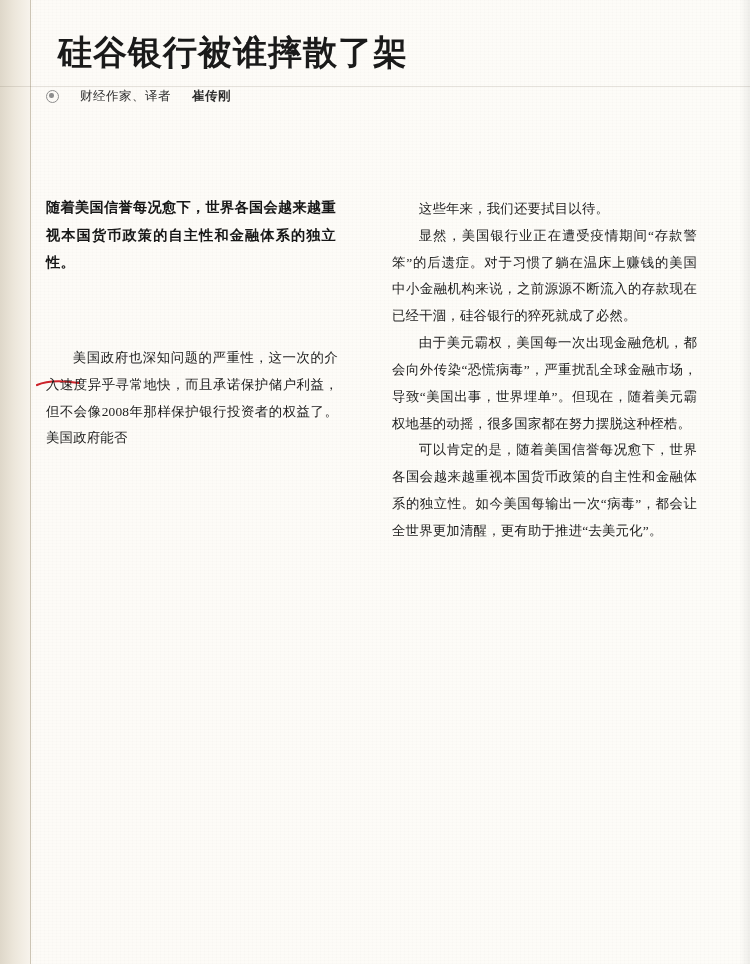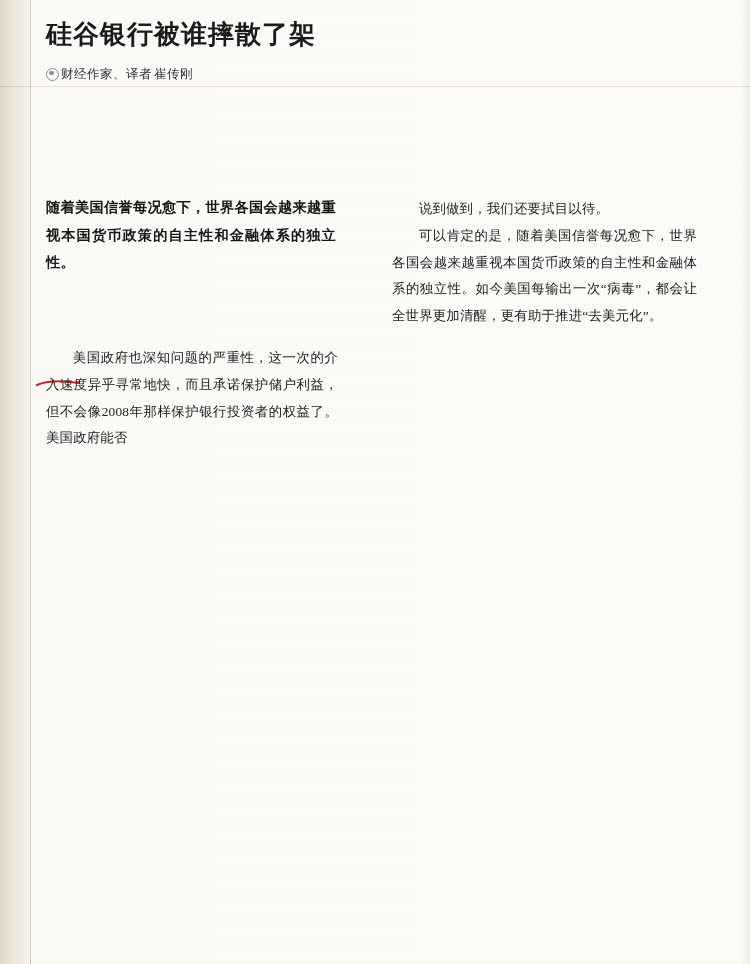--- a/index.html
+++ b/index.html
@@ -43,32 +43,32 @@
   }
 
   .header {
     position: absolute;
     left: 46px;
     top: 18px;
     right: 40px;
   }
   .title {
     font-family: "Liberation Sans", "DejaVu Sans", sans-serif;
-    font-size: 26px;
+    font-size: 34px;
     font-weight: 700;
     letter-spacing: 1px;
     color: #1a1a1a;
-    margin: 0;
+    margin: 12px;
     line-height: 1.3;
   }
   .byline {
     margin-top: 14px;
     display: flex;
     align-items: center;
-    gap: 2px;
+    gap: 21px;
     font-size: 12.5px;
     color: #2e2e2e;
     font-family: "Liberation Sans", "DejaVu Sans", sans-serif;
     letter-spacing: 0.5px;
   }
   .byline-mark {
     display: inline-block;
     width: 11px;
     height: 11px;
     border-radius: 50%;
@@ -79,21 +79,21 @@
     content: "";
     position: absolute;
     left: 2.2px;
     top: 2.2px;
     width: 4.4px;
     height: 4.4px;
     border-radius: 50%;
     background: #8d8d8d;
   }
   .byline-author {
-    font-weight: 400;
+    font-weight: 700;
   }
 
   .rule {
     position: absolute;
     left: 0;
     right: 0;
     top: 86px;
     height: 1px;
     background: rgba(120,110,95,0.18);
   }
@@ -176,18 +176,20 @@
     <svg width="44" height="10" viewBox="0 0 44 10">
       <path d="M1 7 C 12 2, 30 3, 43 5" stroke="#cc2229" stroke-width="2.2" fill="none" stroke-linecap="round"></path>
     </svg>
   </div>
 
   <div class="col col-left">
     <p>美国政府也深知问题的严重性，这一次的介入速度异乎寻常地快，而且承诺保护储户利益，但不会像2008年那样保护银行投资者的权益了。美国政府能否</p>
   </div>
 
   <div class="col col-right">
-    <p>说到做到，我们还要拭目以待。</p>
+    <p>这些年来，我们还要拭目以待。</p>
+    <p>显然，美国银行业正在遭受疫情期间“存款警笨”的后遗症。对于习惯了躺在温床上赚钱的美国中小金融机构来说，之前源源不断流入的存款现在已经干涸，硅谷银行的猝死就成了必然。</p>
+    <p>由于美元霸权，美国每一次出现金融危机，都会向外传染“恐慌病毒”，严重扰乱全球金融市场，导致“美国出事，世界埋单”。但现在，随着美元霸权地基的动摇，很多国家都在努力摆脱这种桎梏。</p>
     <p><span>可以肯定的是，随着美国信誉每况愈下，世界各国会越来越重视本国货币政策的自主性和金融体系的独立性。如今美国每输出一次“病毒”，都会让全世界更加清醒，更有助于推进“去美元化”。</span></p>
   </div>
 
   <div class="shadow-edge"></div>
 </div>
 
 </body></html>

